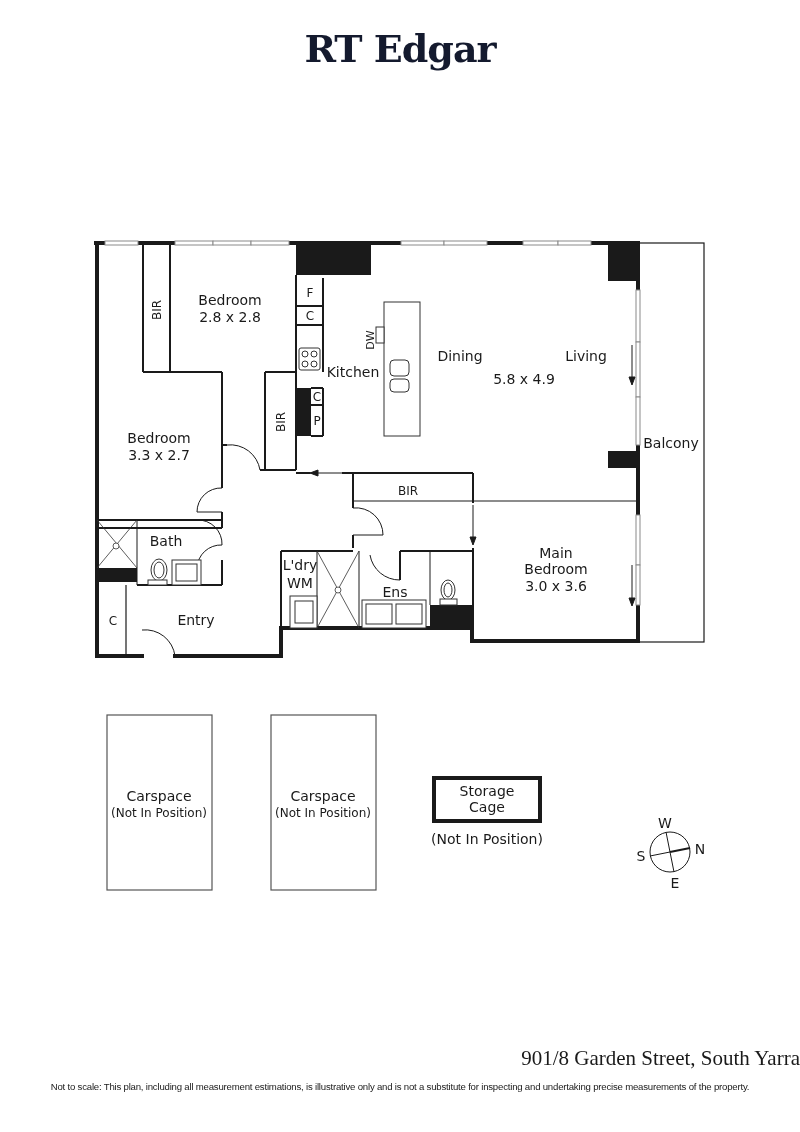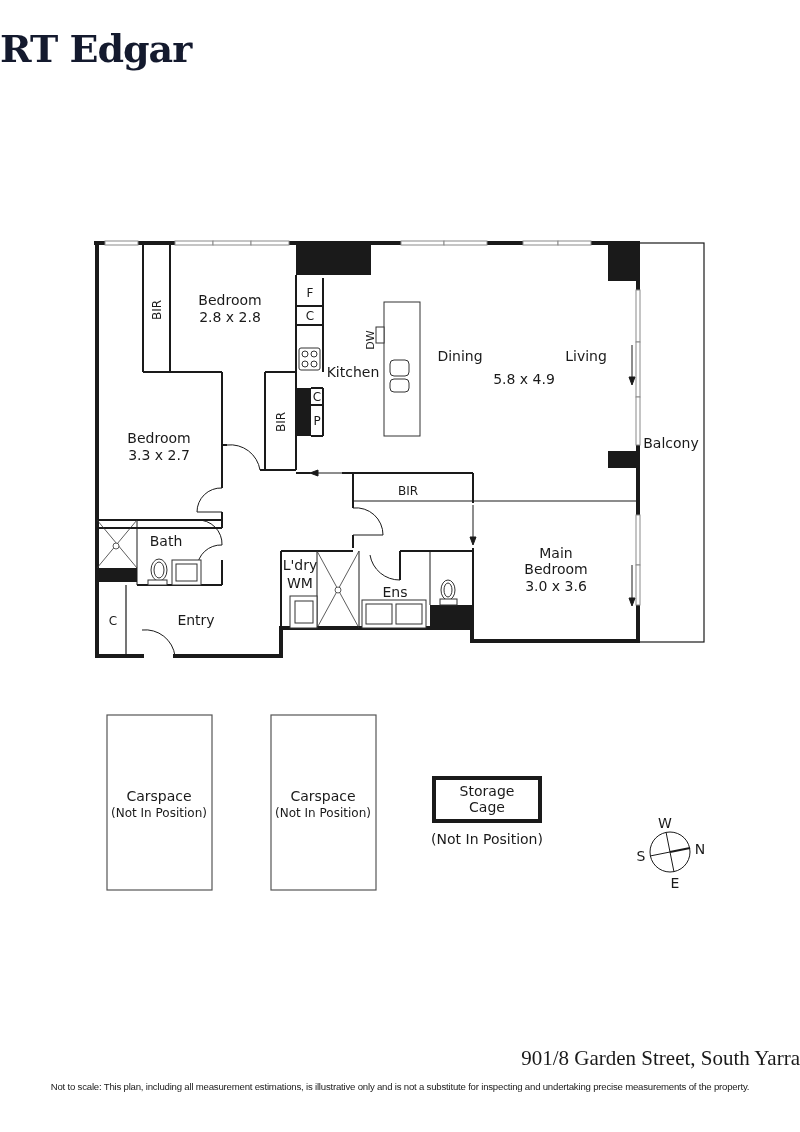--- a/index.html
+++ b/index.html
@@ -1,17 +1,17 @@
 <!DOCTYPE html>
 <html><head>
   <meta charset="utf-8">
   <style>
     html, body { margin: 0; padding: 0; background: #ffffff; }
     body { width: 800px; height: 1132px; position: relative; overflow: hidden; font-family: "DejaVu Sans", sans-serif; }
-    .brand { position: absolute; top: 26px; left: 0; width: 800px; font-family: "DejaVu Serif", "Liberation Serif", serif; font-weight: bold; font-size: 38px; letter-spacing: -1px; color: #141a2e; }
+    .brand { position: absolute; top: 26px; left: 0; width: 800px; text-align: center; font-family: "DejaVu Serif", "Liberation Serif", serif; font-weight: bold; font-size: 38px; letter-spacing: -1px; color: #141a2e; }
     .plan { position: absolute; left: 0; top: 0; width: 800px; height: 1132px; }
     .plan text { font-family: "DejaVu Sans", sans-serif; fill: #1a1a1a; }
     .lbl { font-size: 14px; }
     .lbl-sm { font-size: 12px; }
     .lbl-xs { font-size: 11px; }
     .address { position: absolute; top: 1046px; left: 0; width: 800px; text-align: right; font-family: "Liberation Serif", "DejaVu Serif", serif; font-size: 21px; color: #1a1a1a; }
     .disclaimer { position: absolute; top: 1081px; left: 0; width: 800px; text-align: center; font-family: "Liberation Sans", sans-serif; font-size: 9.6px; letter-spacing: -0.2px; color: #1a1a1a; }
   </style>
 </head>
 <body>

